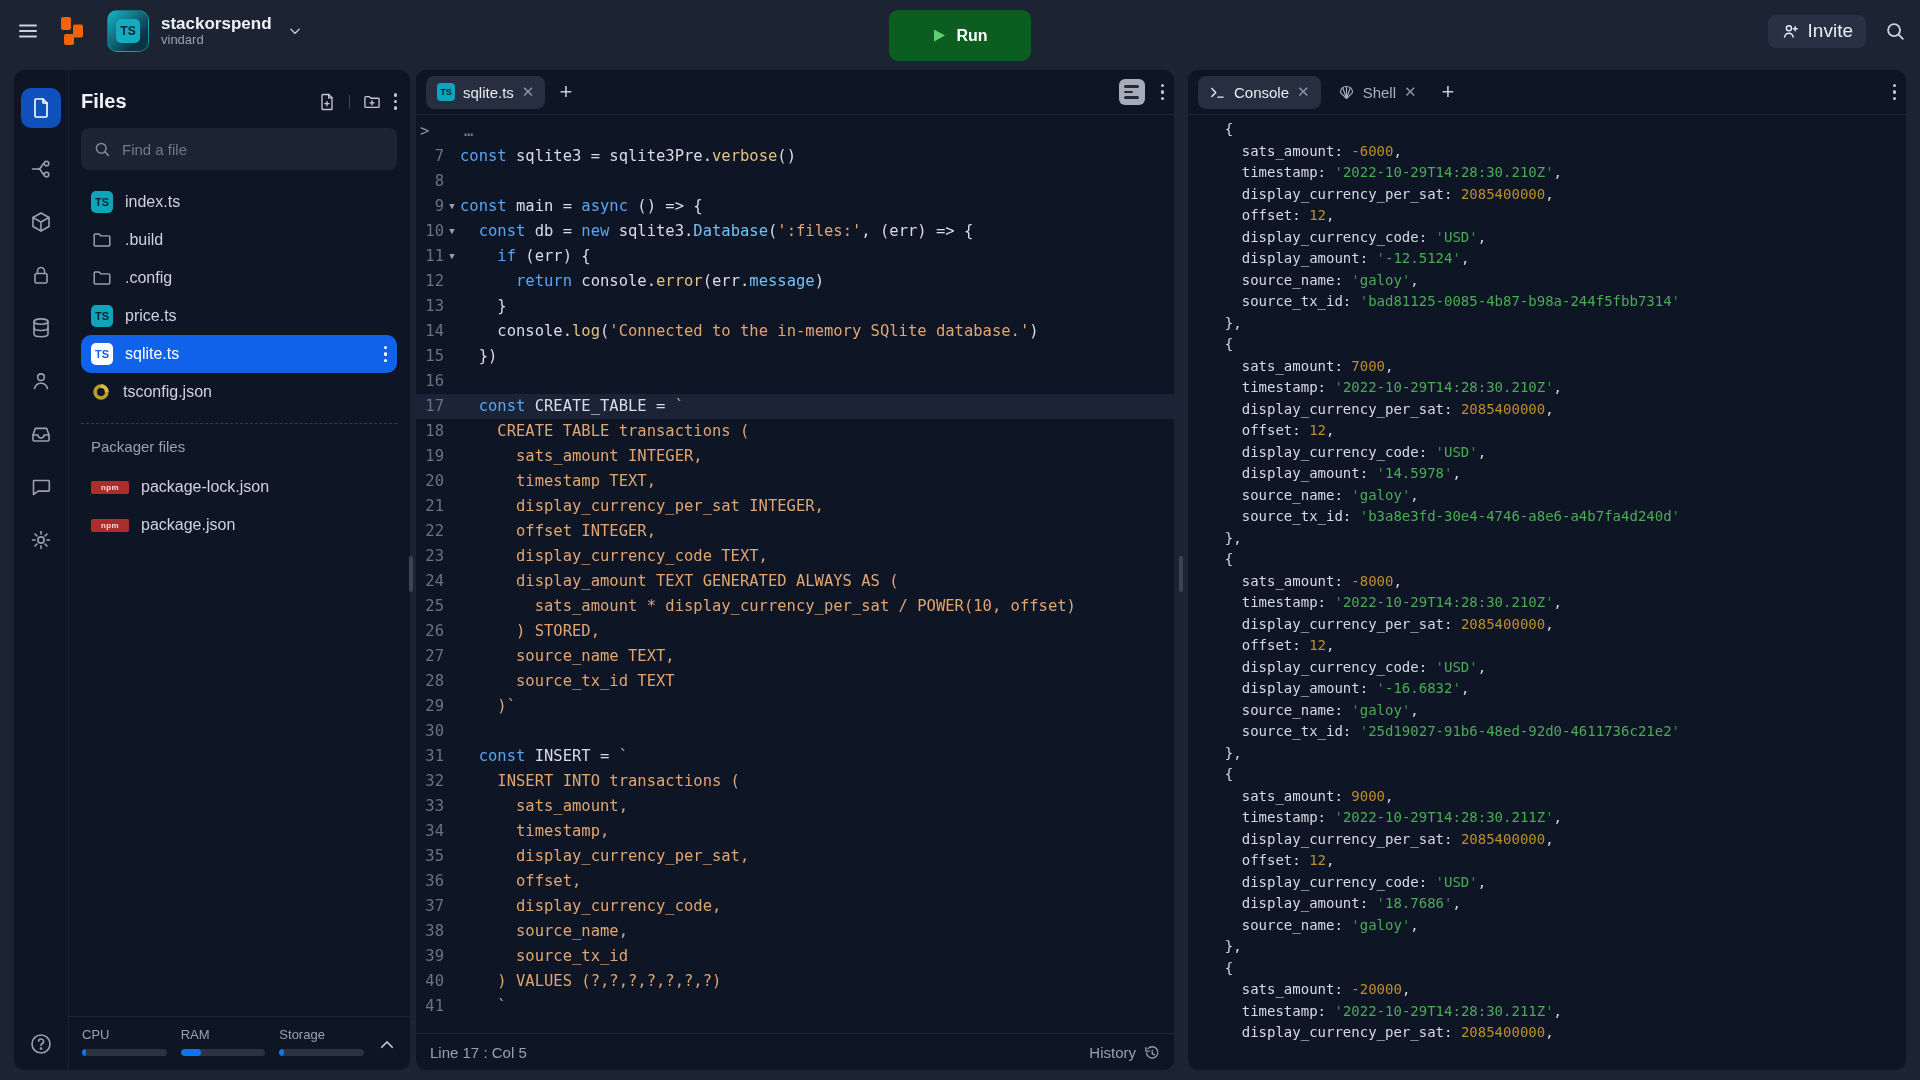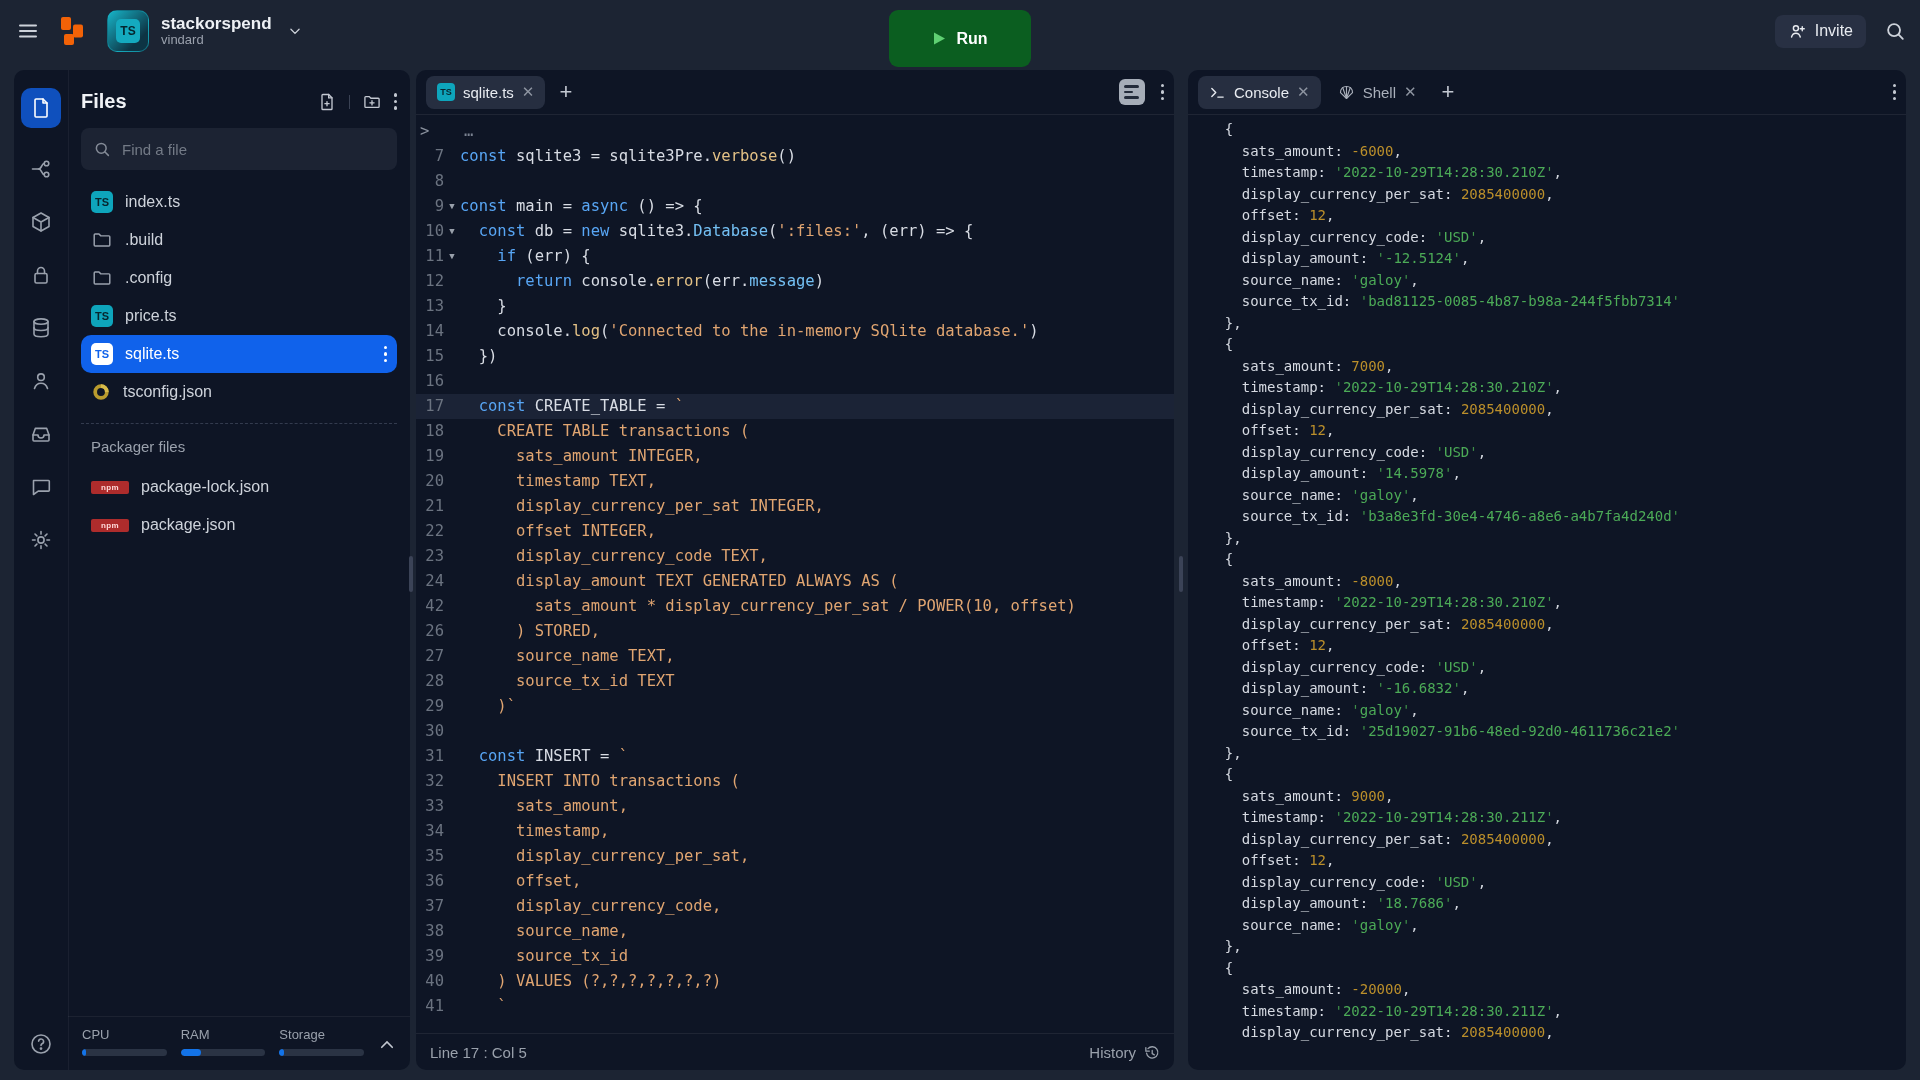--- a/index.html
+++ b/index.html
@@ -17,26 +17,26 @@
   .ws-tile{margin-left:22px;width:40px;height:40px;border-radius:10px;
     background:linear-gradient(135deg,#17b5c9 0%,#0d3444 75%);
     border:1px solid rgba(23,181,201,.45);
     display:flex;align-items:center;justify-content:center;}
   .ws-tile .inner{width:24px;height:24px;border-radius:5px;background:#14aabf;color:#05262e;
     font-weight:700;font-size:12px;display:flex;align-items:center;justify-content:center;}
   .ws-meta{margin-left:12px;line-height:1.15;}
   .ws-name{font-size:17px;font-weight:700;color:#eef1f5;}
   .ws-owner{font-size:13px;color:#9aa1ad;}
   .ws-chevron{margin-left:16px;color:#cdd2da;}
-  .run-btn{position:absolute;left:50%;transform:translateX(-50%);top:10px;height:57px;min-width:102px;
+  .run-btn{position:absolute;left:50%;transform:translateX(-50%);top:10px;height:51px;min-width:102px;
     background:#0b5e20;border-radius:9px;display:flex;align-items:center;justify-content:center;gap:10px;
     color:#fff;font-size:16px;font-weight:600;cursor:pointer;padding:0 20px;}
   .hdr-right{position:absolute;right:14px;top:0;height:62px;display:flex;align-items:center;gap:18px;}
   .invite-btn{height:33px;background:#283043;border-radius:8px;display:flex;align-items:center;gap:8px;
-    padding:0 13px;color:#e8ebf0;font-size:16px;cursor:pointer;}
+    padding:0 13px;color:#e8ebf0;font-size:19px;cursor:pointer;}
   .hdr-search{color:#cdd2da;cursor:pointer;}
   
   .panel{position:absolute;background:#0e1525;border-radius:10px;}
   #left-panel{left:14px;top:70px;width:396px;height:1000px;}
   #editor-panel{left:416px;top:70px;width:758px;height:1000px;}
   #console-panel{left:1188px;top:70px;width:718px;height:1000px;}
   
   .rail{position:absolute;left:0;top:0;bottom:0;width:54px;border-right:1px solid rgba(255,255,255,.05);
     display:flex;flex-direction:column;align-items:center;padding-top:18px;}
   .rail-active{width:40px;height:40px;border-radius:10px;background:#0f50bd;color:#fff;
@@ -457,21 +457,21 @@
         <span class="gut">23</span>
         <span class="foldc"></span>
         <span class="ct"><span class="s">      display_currency_code TEXT,</span></span>
       </div>
       <div class="crow">
         <span class="gut">24</span>
         <span class="foldc"></span>
         <span class="ct"><span class="s">      display_amount TEXT GENERATED ALWAYS AS (</span></span>
       </div>
       <div class="crow">
-        <span class="gut">42</span>
+        <span class="gut">25</span>
         <span class="foldc"></span>
         <span class="ct"><span class="s">        sats_amount * display_currency_per_sat / POWER(10, offset)</span></span>
       </div>
       <div class="crow">
         <span class="gut">26</span>
         <span class="foldc"></span>
         <span class="ct"><span class="s">      ) STORED,</span></span>
       </div>
       <div class="crow">
         <span class="gut">27</span>

